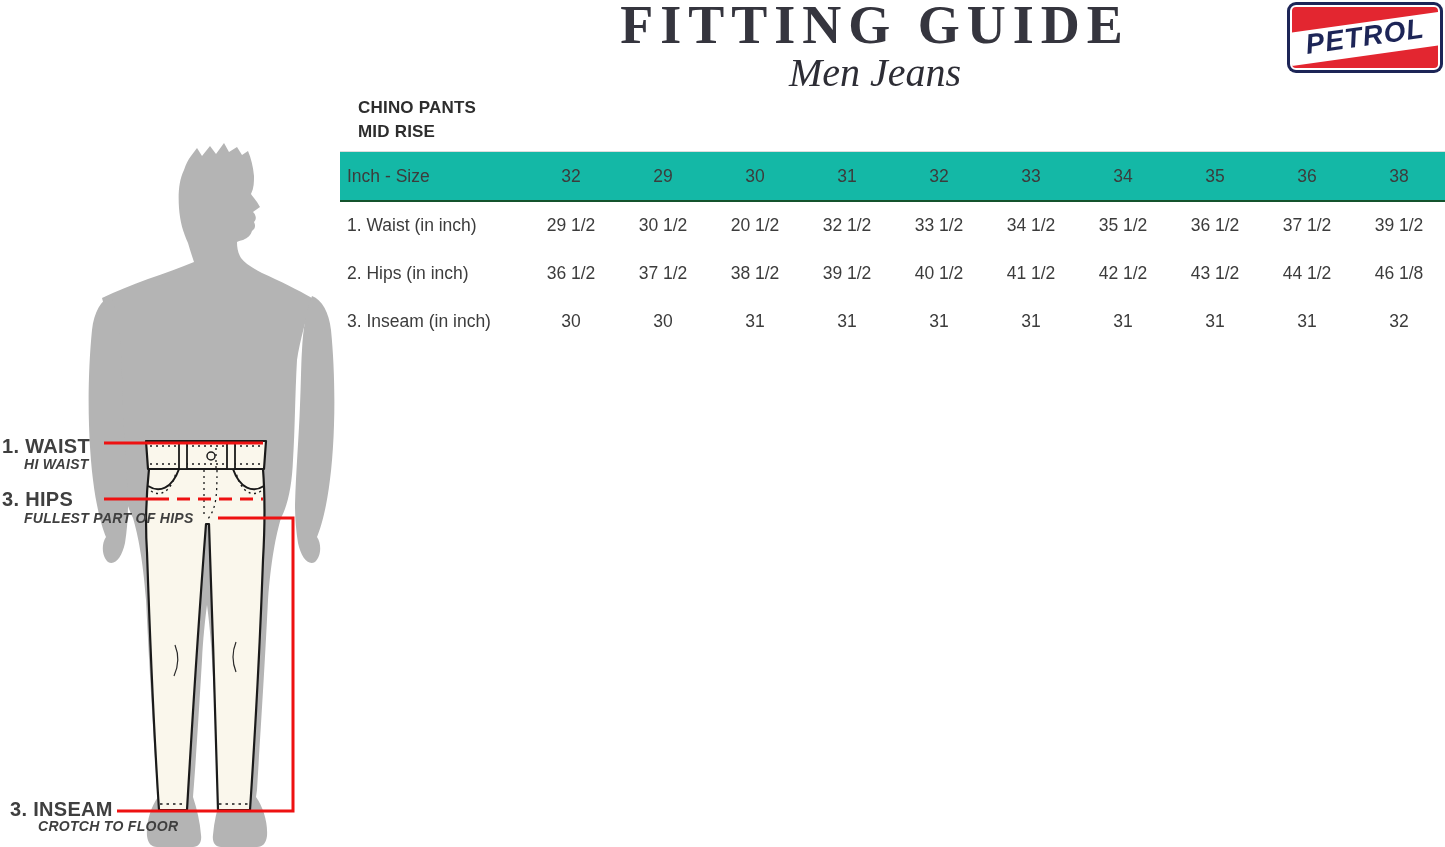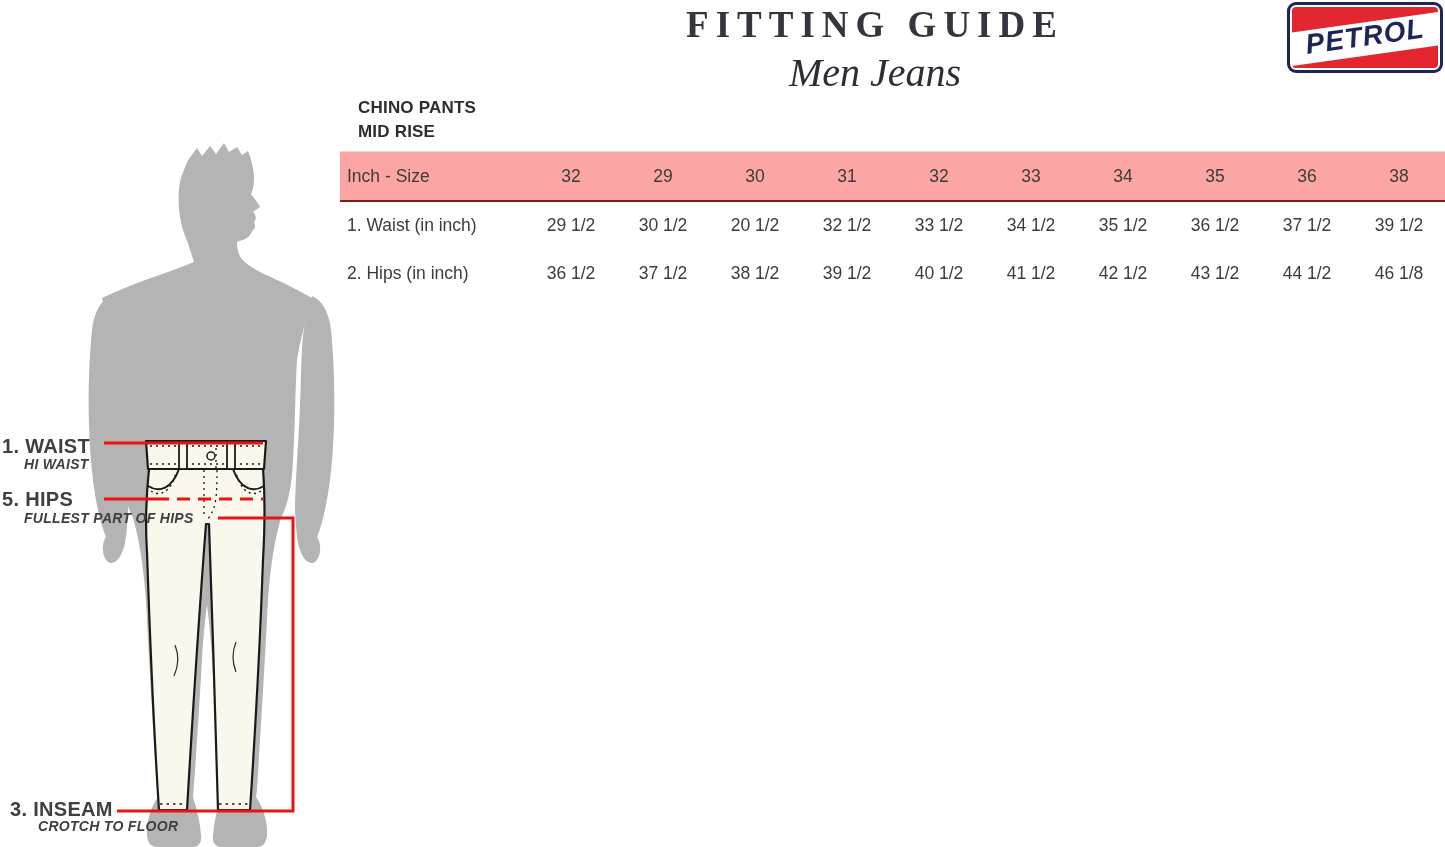--- a/index.html
+++ b/index.html
@@ -1,21 +1,21 @@
 <!DOCTYPE html>
 <html><head>
 <meta charset="utf-8">
 <style>
   html,body{margin:0;padding:0;background:#fff;}
   .stage{position:relative;width:1445px;height:847px;background:#ffffff;overflow:hidden;
          font-family:"Liberation Sans",sans-serif;color:#3c3c3c;}
 
   
   .title-block{position:absolute;left:340px;right:35px;top:0;text-align:center;}
-  .page-title{font-family:"Liberation Serif",serif;font-weight:700;font-size:37px;
+  .page-title{font-family:"Liberation Serif",serif;font-weight:700;font-size:54px;
               letter-spacing:7px;color:#35353e;margin:0;padding-top:1px;line-height:48px;}
   .page-subtitle{font-family:"Liberation Serif",serif;font-style:italic;font-weight:400;
                  font-size:40px;color:#2d2d35;margin-top:7px;line-height:34px;}
 
   
   .logo{position:absolute;top:2px;right:2px;width:156px;height:71px;background:#1d2557;
         border-radius:9px;padding:3px;box-sizing:border-box;}
   .logo-red{position:relative;width:100%;height:100%;background:#e32630;border-radius:6px;
             border:2px solid #ffffff;box-sizing:border-box;overflow:hidden;}
   .logo-band{position:absolute;left:-30px;top:50%;width:220px;height:33px;background:#ffffff;
@@ -25,22 +25,22 @@
              letter-spacing:1px;color:#1d2557;}
 
   
   .product-block{position:absolute;left:346px;top:96px;font-weight:700;font-size:17px;
                  line-height:24px;color:#2d2d2d;letter-spacing:.2px;margin-left:12px;}
 
   
   table.size-table{position:absolute;left:340px;top:151px;width:1105px;border-collapse:collapse;
                    table-layout:fixed;font-size:17.5px;color:#3c3c3c;}
   table.size-table col.lblcol{width:185px;}
-  table.size-table th{height:46px;background:#fca5a5;border-top:1px solid #dcdcdc;
-                      border-bottom:2px solid #7f1d1d;font-weight:400;text-align:center;}
+  table.size-table th{height:46px;background:#14b8a6;border-top:1px solid #dcdcdc;
+                      border-bottom:2px solid #14532d;font-weight:400;text-align:center;}
   table.size-table th.lbl{text-align:left;padding-left:7px;}
   table.size-table td{height:46px;text-align:center;}
   table.size-table td.lbl{text-align:left;padding-left:7px;}
   table.size-table tbody tr:first-child td{padding-top:0;}
 
   
   .m-label{position:absolute;font-weight:700;color:#3f3f3f;font-size:20px;line-height:20px;
            letter-spacing:.3px;white-space:nowrap;}
   .m-sublabel{position:absolute;font-weight:700;font-style:italic;color:#3f3f3f;
               font-size:14px;line-height:12px;white-space:nowrap;letter-spacing:.3px;}
@@ -127,21 +127,21 @@
       <path d="M104,443 H263"></path>
       <path d="M104,499 H156"></path>
       <path d="M156,499 H263" stroke-dasharray="13,8"></path>
       <path d="M218,518 H293 V811 H117"></path>
     </g>
   </svg>
 
   <div class="m-label" style="left:2px;  top:436px;">1. WAIST</div>
   <div class="m-sublabel" style="left:24px; top:458px;">HI WAIST</div>
 
-  <div class="m-label" style="left:2px;  top:489px;">5. HIPS</div>
+  <div class="m-label" style="left:2px;  top:489px;">3. HIPS</div>
   <div class="m-sublabel" style="left:24px; top:512px;">FULLEST PART OF HIPS</div>
 
   <div class="m-label" style="left:10px; top:799px;">3. INSEAM</div>
   <div class="m-sublabel" style="left:38px; top:820px;">CROTCH TO FLOOR</div>
 
   <div class="title-block">
     <div class="page-title">FITTING GUIDE</div>
     <div class="page-subtitle">Men Jeans</div>
   </div>
 
@@ -206,16 +206,29 @@
         <td>37 1/2</td>
         <td>38 1/2</td>
         <td>39 1/2</td>
         <td>40 1/2</td>
         <td>41 1/2</td>
         <td>42 1/2</td>
         <td>43 1/2</td>
         <td>44 1/2</td>
         <td>46 1/8</td>
       </tr>
+      <tr>
+        <td class="lbl">3. Inseam (in inch)</td>
+        <td>30</td>
+        <td>30</td>
+        <td>31</td>
+        <td>31</td>
+        <td>31</td>
+        <td>31</td>
+        <td>31</td>
+        <td>31</td>
+        <td>31</td>
+        <td>32</td>
+      </tr>
     </tbody>
   </table>
 
 </div>
 
 </body></html>

